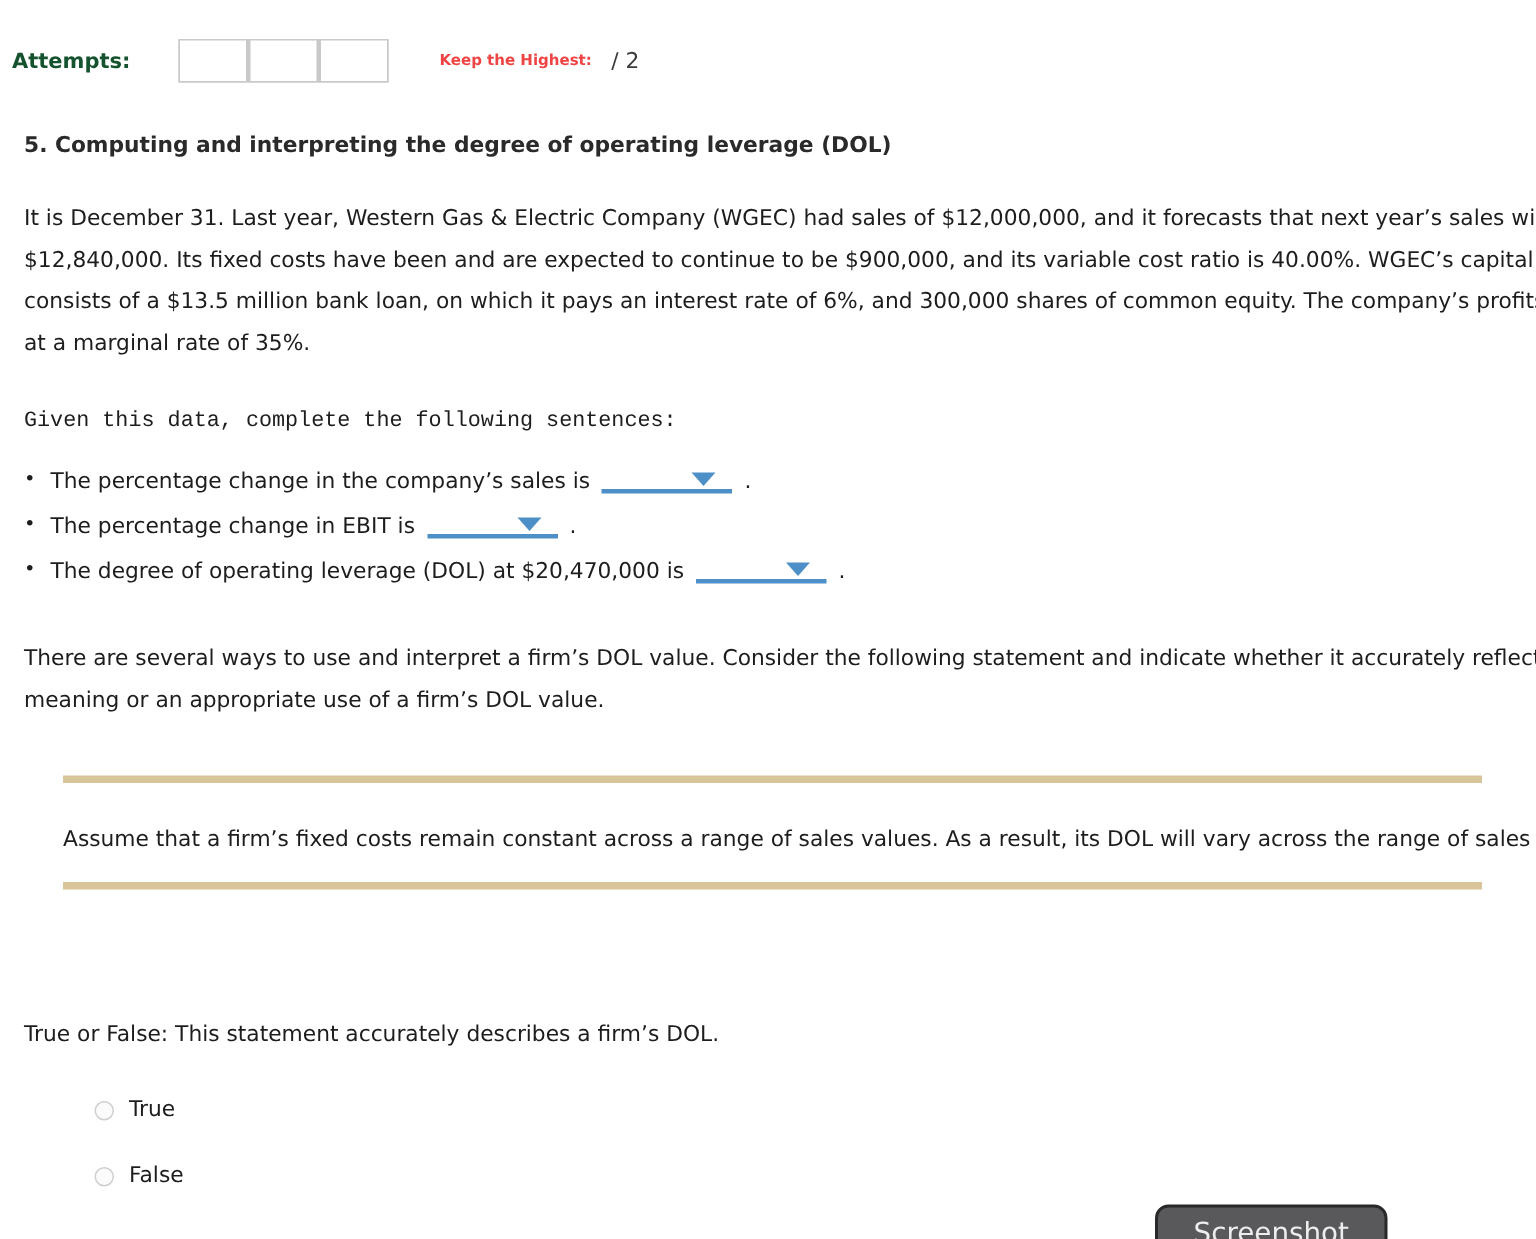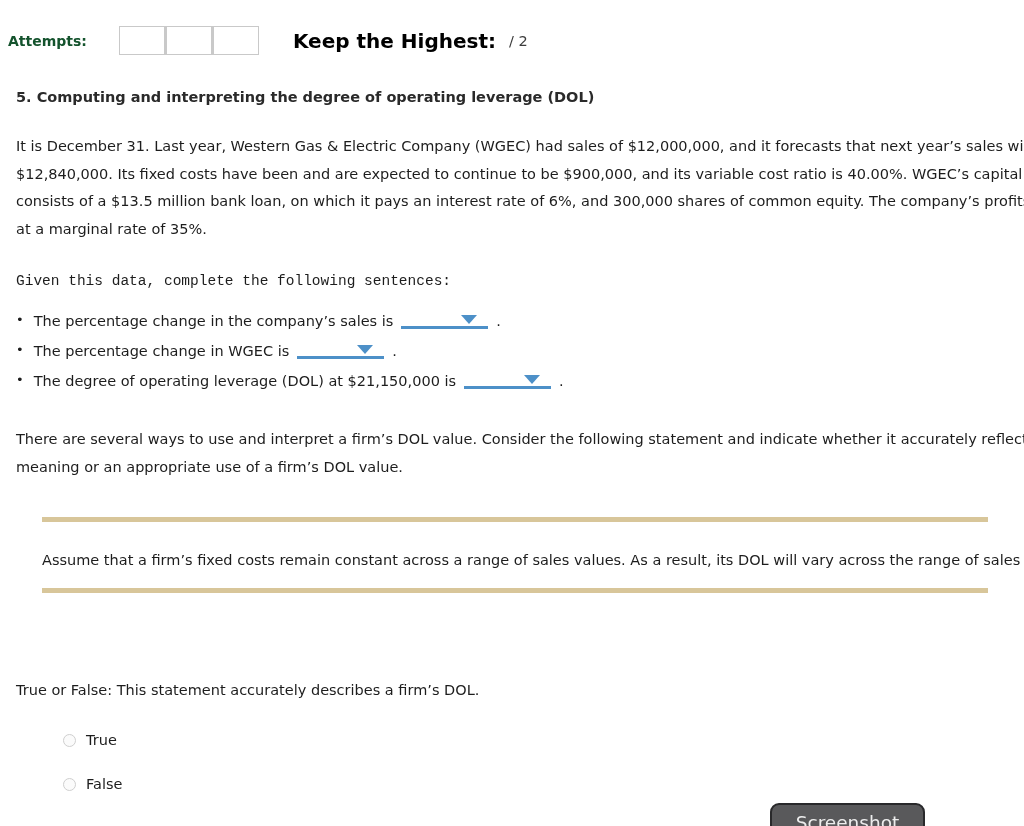--- a/index.html
+++ b/index.html
@@ -17,21 +17,21 @@
   .attempts-bar {
     position: absolute; top: 26px; left: 8px;
     display: flex; align-items: center; white-space: nowrap;
   }
   .attempts-label { font-weight: bold; color: #14532d; font-size: 14px; }
   .attempt-boxes {
     display: flex; margin-left: 32px;
     border: 1px solid #c9c9c9; background: #c9c9c9; gap: 3px;
   }
   .attempt-box { width: 44px; height: 27px; background: #ffffff; }
-  .keep-highest-label { font-weight: bold; color: #000000; font-size: 20px; margin-left: 34px; }
+  .keep-highest-label { font-weight: bold; color: #ef4444; font-size: 10px; margin-left: 34px; }
   .score-value { margin-left: 13px; color: #3c3c3c; font-size: 14.5px; }
 
   
   .problem-title {
     position: absolute; top: 89px; left: 16px;
     font-weight: bold; font-size: 14.5px; color: #2a2a2a; white-space: nowrap;
   }
   .intro-para { position: absolute; top: 133px; left: 16px; }
   .para-line { white-space: nowrap; line-height: 27.5px; }
   .given-prompt { position: absolute; top: 273px; left: 16px; white-space: nowrap; font-family: Liberation Mono, monospace; }
@@ -111,29 +111,29 @@
   <li class="blank-item">
     <span class="bullet-dot">•</span>
     <span>The percentage change in the company’s sales is</span>
     <span class="dropdown">
       <span class="dropdown-arrow"></span>
     </span>
     <span class="blank-period">.</span>
   </li>
   <li class="blank-item">
     <span class="bullet-dot">•</span>
-    <span>The percentage change in WGEC is</span>
+    <span>The percentage change in EBIT is</span>
     <span class="dropdown">
       <span class="dropdown-arrow"></span>
     </span>
     <span class="blank-period">.</span>
   </li>
   <li class="blank-item">
     <span class="bullet-dot">•</span>
-    <span>The degree of operating leverage (DOL) at $21,150,000 is</span>
+    <span>The degree of operating leverage (DOL) at $20,470,000 is</span>
     <span class="dropdown">
       <span class="dropdown-arrow"></span>
     </span>
     <span class="blank-period">.</span>
   </li>
 </ul>
 
 <div class="interp-para">
   <div class="para-line">There are several ways to use and interpret a firm’s DOL value. Consider the following statement and indicate whether it accurately reflects the</div>
   <div class="para-line">meaning or an appropriate use of a firm’s DOL value.</div>

